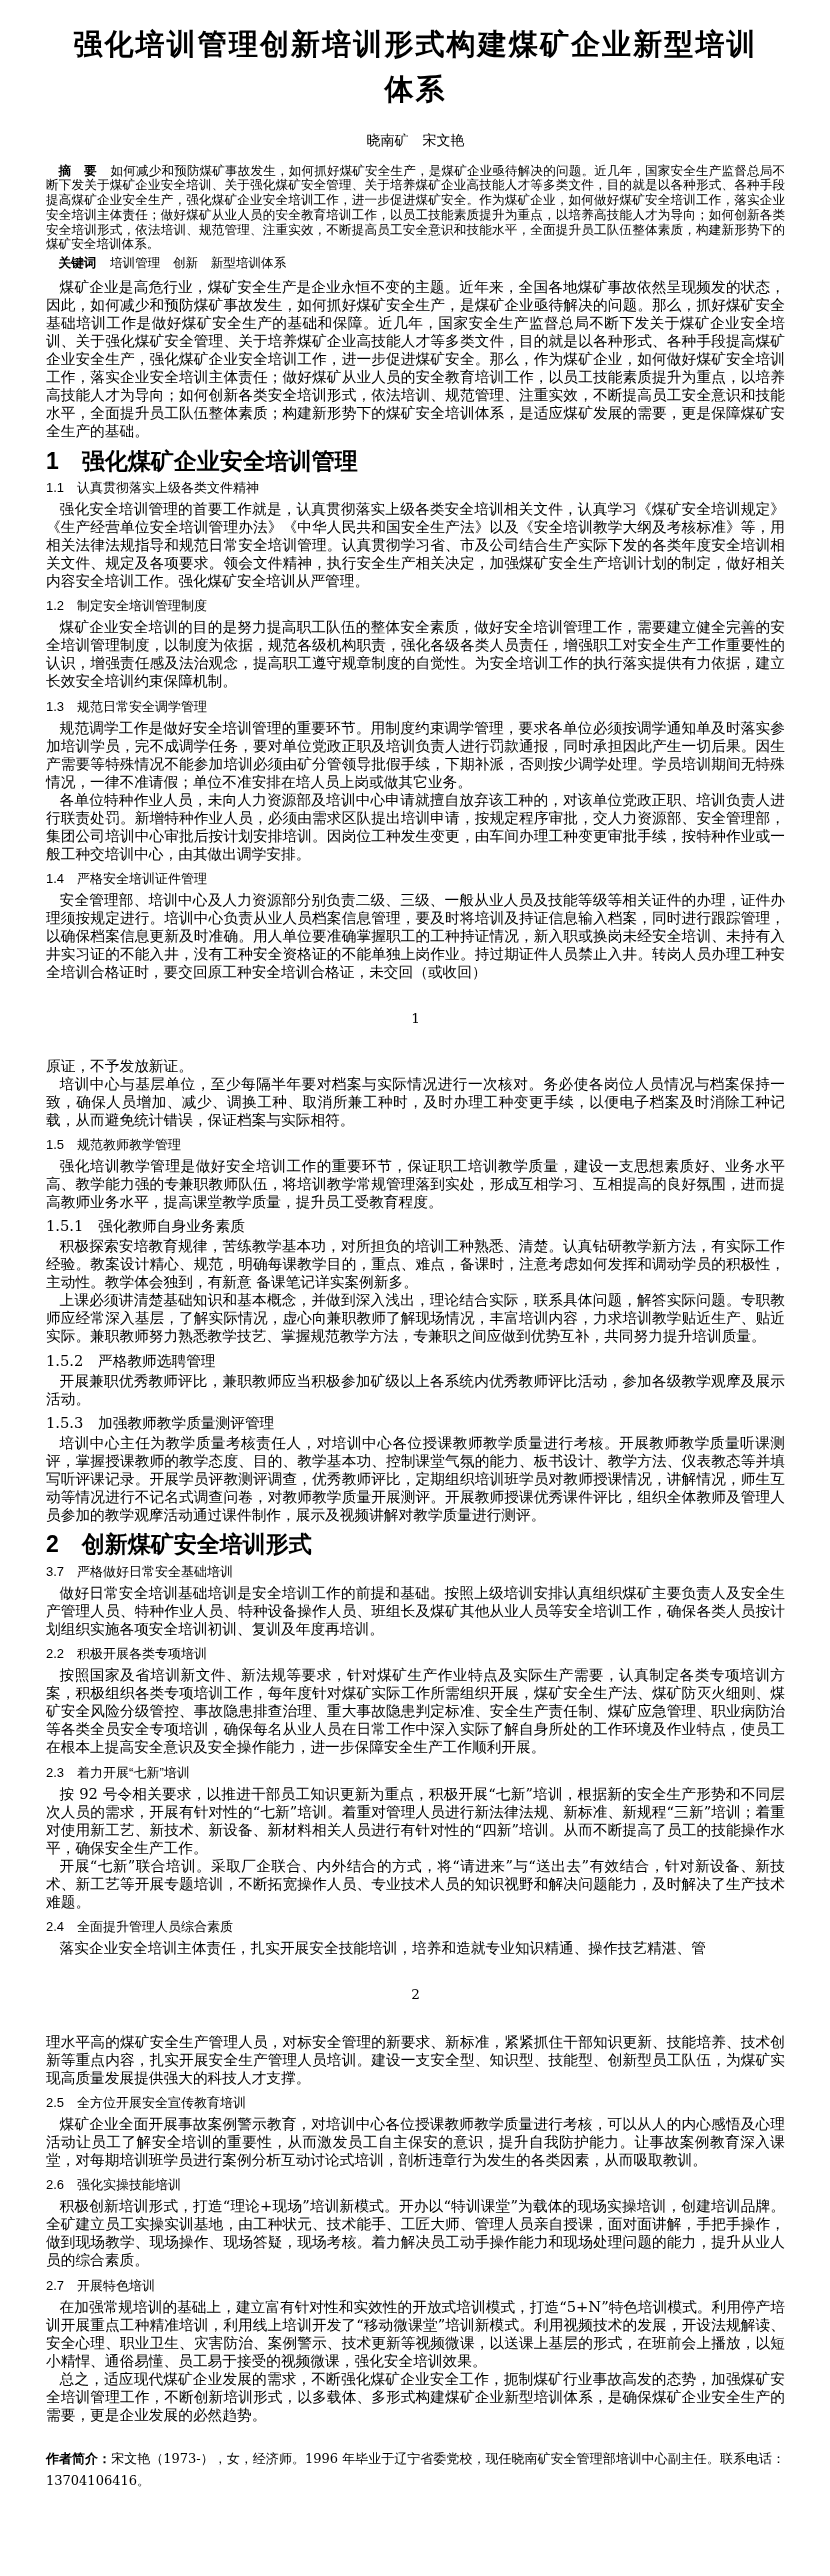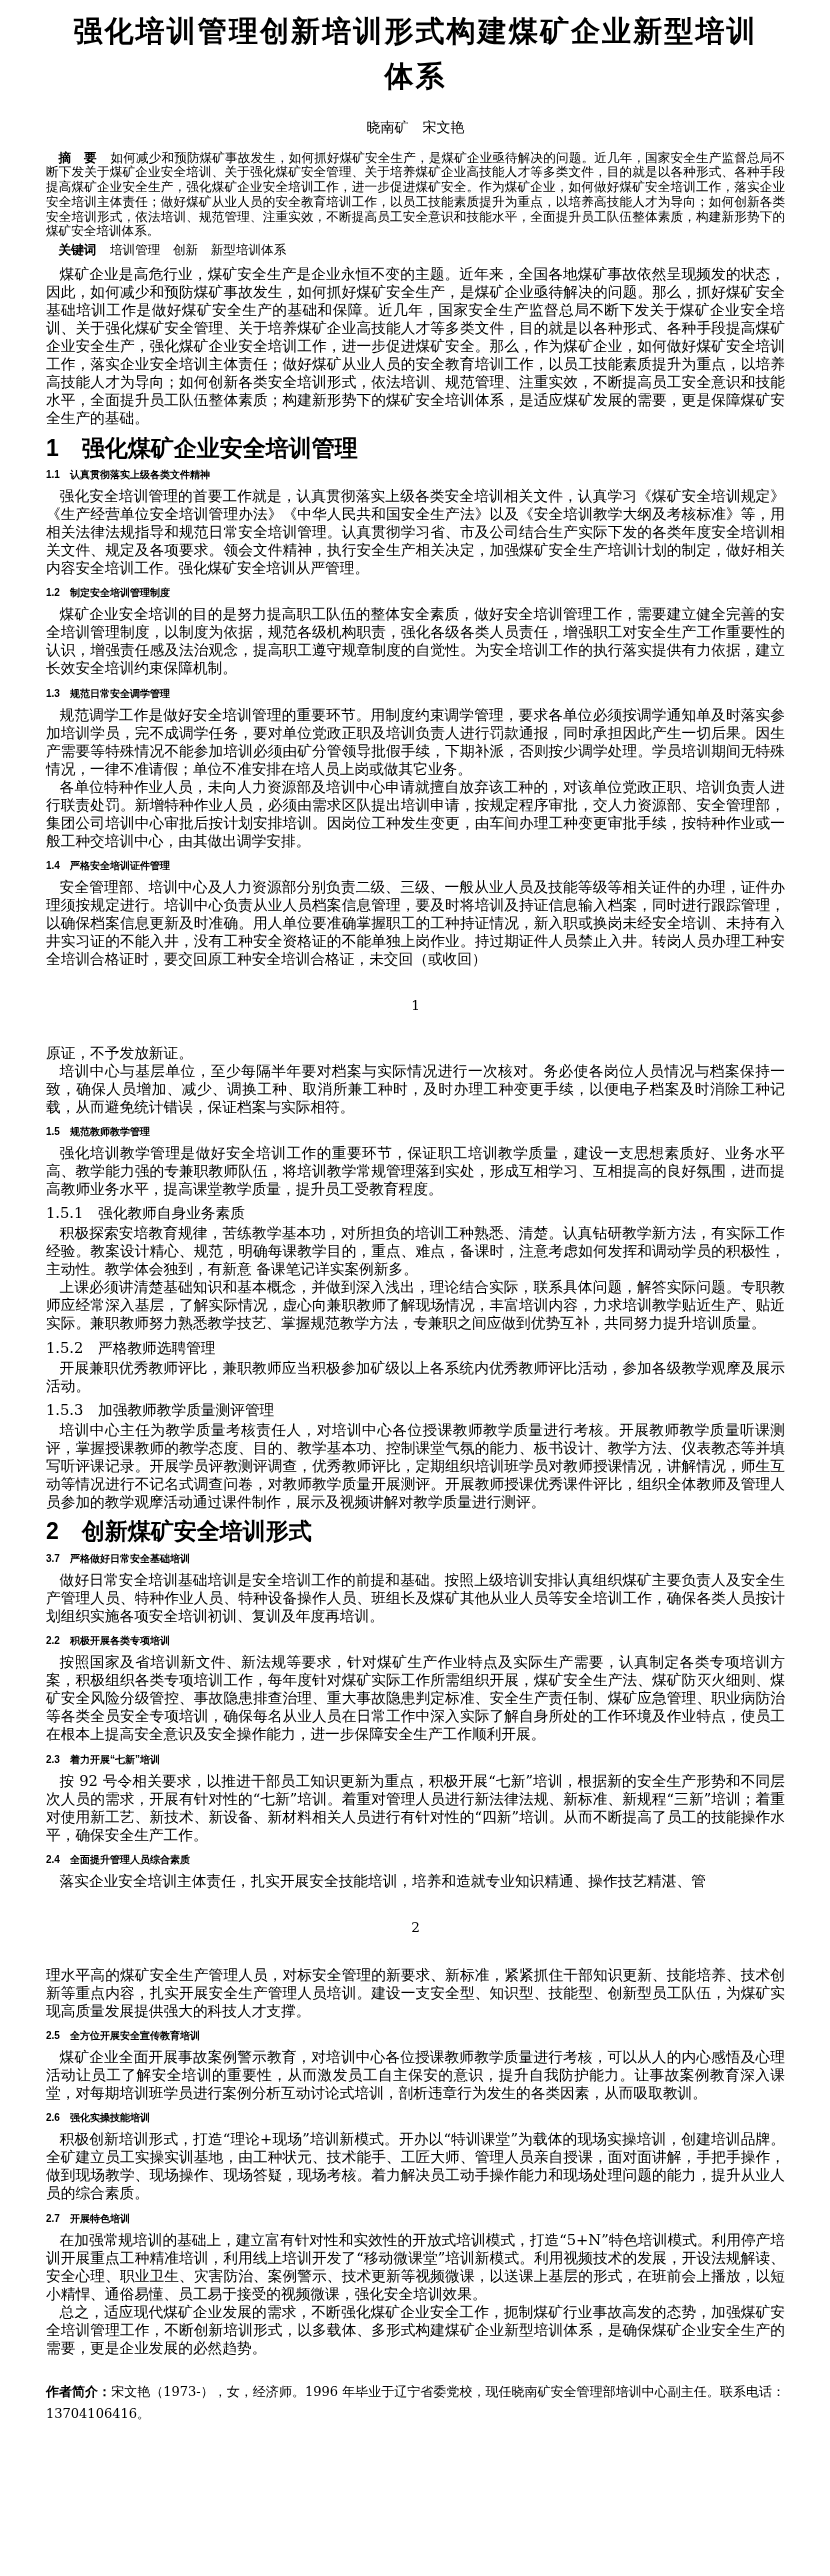--- a/index.html
+++ b/index.html
@@ -1,21 +1,21 @@
 <!DOCTYPE html>
 <html style="font-size:8.4px"><head>
 <meta charset="utf-8">
 <style>
   html, body { margin: 0; padding: 0; background: #ffffff; }
   body {
     width: 831px; height: 2576px; overflow: hidden;
     color: #000000;
     font-family: "DejaVu Serif", "Liberation Serif", serif;
   }
-  .page { padding: 9px 46px 0 46px; box-sizing: border-box; }
+  .page { padding: 9px 46px 0 46px; box-sizing: border-box; margin-top: 13px; }
 
   .doc-title {
     margin: 0;
     font-family: "Liberation Sans", "DejaVu Sans", sans-serif;
     font-weight: 700;
     font-size: 29px;
     line-height: 45px;
     letter-spacing: 2.1px;
     text-align: center;
   }
@@ -57,22 +57,22 @@
   .h1x {
     margin: 10.5px 0 5.2px 0;
     font-family: "Liberation Sans", "DejaVu Sans", sans-serif;
     font-weight: 700;
     font-size: 23px;
     line-height: 21px;
   }
   .h2x {
     margin: 6.3px 0 3.1px 0;
     font-family: "Liberation Sans", "DejaVu Sans", sans-serif;
-    font-weight: 700;
-    font-size: 10px;
+    font-weight: 400;
+    font-size: 13px;
     line-height: 19px;
   }
   .h3x {
     margin: 5.2px 0 2.1px 0;
     font-size: 14.7px;
     line-height: 19px;
     font-weight: 400;
   }
   .pagenum {
     margin: 31px 0;
@@ -132,20 +132,21 @@
       <p class="para">开展兼职优秀教师评比，兼职教师应当积极参加矿级以上各系统内优秀教师评比活动，参加各级教学观摩及展示活动。</p>
       <div class="h3x">1.5.3　加强教师教学质量测评管理</div>
       <p class="para">培训中心主任为教学质量考核责任人，对培训中心各位授课教师教学质量进行考核。开展教师教学质量听课测评，掌握授课教师的教学态度、目的、教学基本功、控制课堂气氛的能力、板书设计、教学方法、仪表教态等并填写听评课记录。开展学员评教测评调查，优秀教师评比，定期组织培训班学员对教师授课情况，讲解情况，师生互动等情况进行不记名式调查问卷，对教师教学质量开展测评。开展教师授课优秀课件评比，组织全体教师及管理人员参加的教学观摩活动通过课件制作，展示及视频讲解对教学质量进行测评。</p>
       <div class="h1x">2　创新煤矿安全培训形式</div>
       <div class="h2x">3.7　严格做好日常安全基础培训</div>
       <p class="para">做好日常安全培训基础培训是安全培训工作的前提和基础。按照上级培训安排认真组织煤矿主要负责人及安全生产管理人员、特种作业人员、特种设备操作人员、班组长及煤矿其他从业人员等安全培训工作，确保各类人员按计划组织实施各项安全培训初训、复训及年度再培训。</p>
       <div class="h2x">2.2　积极开展各类专项培训</div>
       <p class="para">按照国家及省培训新文件、新法规等要求，针对煤矿生产作业特点及实际生产需要，认真制定各类专项培训方案，积极组织各类专项培训工作，每年度针对煤矿实际工作所需组织开展，煤矿安全生产法、煤矿防灭火细则、煤矿安全风险分级管控、事故隐患排查治理、重大事故隐患判定标准、安全生产责任制、煤矿应急管理、职业病防治等各类全员安全专项培训，确保每名从业人员在日常工作中深入实际了解自身所处的工作环境及作业特点，使员工在根本上提高安全意识及安全操作能力，进一步保障安全生产工作顺利开展。</p>
       <div class="h2x">2.3　着力开展“七新”培训</div>
       <p class="para">按 92 号令相关要求，以推进干部员工知识更新为重点，积极开展“七新”培训，根据新的安全生产形势和不同层次人员的需求，开展有针对性的“七新”培训。着重对管理人员进行新法律法规、新标准、新规程“三新”培训；着重对使用新工艺、新技术、新设备、新材料相关人员进行有针对性的“四新”培训。从而不断提高了员工的技能操作水平，确保安全生产工作。</p>
+      <p class="para">开展“七新”联合培训。采取厂企联合、内外结合的方式，将“请进来”与“送出去”有效结合，针对新设备、新技术、新工艺等开展专题培训，不断拓宽操作人员、专业技术人员的知识视野和解决问题能力，及时解决了生产技术难题。</p>
       <div class="h2x">2.4　全面提升管理人员综合素质</div>
       <p class="para">落实企业安全培训主体责任，扎实开展安全技能培训，培养和造就专业知识精通、操作技艺精湛、管</p>
       <div class="pagenum">2</div>
       <p class="para cont">理水平高的煤矿安全生产管理人员，对标安全管理的新要求、新标准，紧紧抓住干部知识更新、技能培养、技术创新等重点内容，扎实开展安全生产管理人员培训。建设一支安全型、知识型、技能型、创新型员工队伍，为煤矿实现高质量发展提供强大的科技人才支撑。</p>
       <div class="h2x">2.5　全方位开展安全宣传教育培训</div>
       <p class="para">煤矿企业全面开展事故案例警示教育，对培训中心各位授课教师教学质量进行考核，可以从人的内心感悟及心理活动让员工了解安全培训的重要性，从而激发员工自主保安的意识，提升自我防护能力。让事故案例教育深入课堂，对每期培训班学员进行案例分析互动讨论式培训，剖析违章行为发生的各类因素，从而吸取教训。</p>
       <div class="h2x">2.6　强化实操技能培训</div>
       <p class="para">积极创新培训形式，打造“理论+现场”培训新模式。开办以“特训课堂”为载体的现场实操培训，创建培训品牌。全矿建立员工实操实训基地，由工种状元、技术能手、工匠大师、管理人员亲自授课，面对面讲解，手把手操作，做到现场教学、现场操作、现场答疑，现场考核。着力解决员工动手操作能力和现场处理问题的能力，提升从业人员的综合素质。</p>
       <div class="h2x">2.7　开展特色培训</div>
       <p class="para">在加强常规培训的基础上，建立富有针对性和实效性的开放式培训模式，打造“5+N”特色培训模式。利用停产培训开展重点工种精准培训，利用线上培训开发了“移动微课堂”培训新模式。利用视频技术的发展，开设法规解读、安全心理、职业卫生、灾害防治、案例警示、技术更新等视频微课，以送课上基层的形式，在班前会上播放，以短小精悍、通俗易懂、员工易于接受的视频微课，强化安全培训效果。</p>

